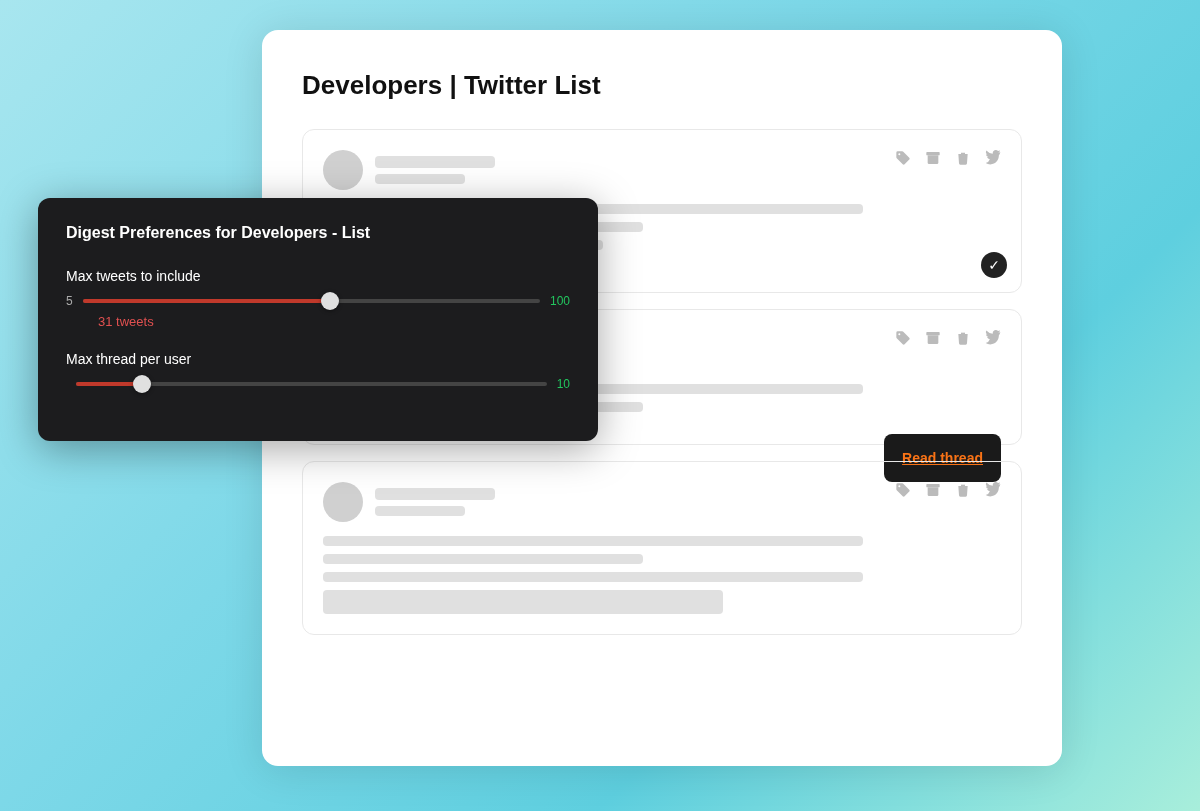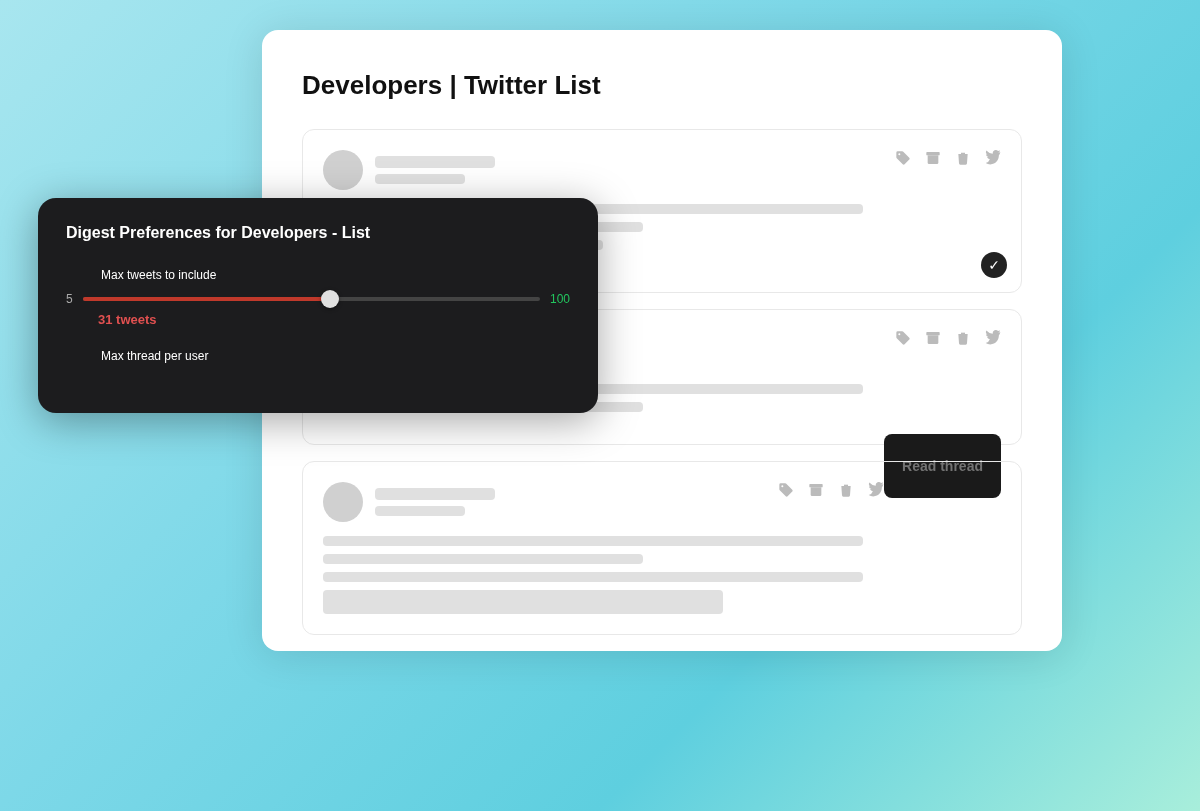--- a/index.html
+++ b/index.html
@@ -14,21 +14,21 @@
 
     .main-card {
       position: absolute;
       top: 30px;
       left: 262px;
       width: 800px;
       background: #ffffff;
       border-radius: 16px;
       padding: 40px 40px 30px 40px;
       box-shadow: 0 4px 40px rgba(0,0,0,0.12);
-      height: 621px;
+      height: 736px;
       overflow: hidden;
     }
 
     .page-title {
       font-size: 26px;
       font-weight: 700;
       color: #111;
       margin-bottom: 28px;
     }
 
@@ -107,61 +107,61 @@
       display: flex;
       align-items: center;
       justify-content: center;
       color: white;
       font-size: 14px;
     }
 
     .read-thread-btn {
       display: inline-block;
       background: #1a1a1a;
-      color: #737373;
+      color: #f97316;
       border: none;
       border-radius: 8px;
-      padding: 24px 18px;
+      padding: 16px 18px;
       font-size: 14px;
       font-weight: 600;
       cursor: pointer;
       float: right;
       margin-top: 6px;
+      text-decoration: underline;
     }
 
     
     .digest-panel {
       position: absolute;
       top: 198px;
       left: 38px;
       width: 560px;
       background: #1c1c1e;
-      border-radius: 18px;
+      border-radius: 12px;
       padding: 26px 28px 28px 28px;
       box-shadow: 0 8px 40px rgba(0,0,0,0.35);
       z-index: 10;
     }
 
     .digest-title {
       color: #ffffff;
       font-size: 16px;
       font-weight: 700;
       margin-bottom: 26px;
     }
 
     .pref-row {
       margin-bottom: 22px;
     }
 
     .pref-label {
       color: #ffffff;
-      font-size: 12px;
+      font-size: 14px;
       font-weight: 500;
       margin-bottom: 10px;
-      margin-left: 35px;
     }
 
     .slider-container {
       position: relative;
       display: flex;
       align-items: center;
       gap: 0;
     }
 
     .slider-track {
@@ -217,21 +217,21 @@
     .slider-max {
       color: #22c55e;
       font-size: 12px;
       margin-left: 10px;
       flex-shrink: 0;
     }
 
     .slider-value {
       color: #e05050;
       font-size: 13px;
-      font-weight: 700;
+      font-weight: 400;
       margin-top: 6px;
       margin-left: 32px;
     }
 
     .svg-icon {
       width: 16px;
       height: 16px;
       fill: #bbb;
     }
 
@@ -391,14 +391,22 @@
         <div class="slider-fill-1"></div>
         <div class="slider-thumb slider-thumb-1"></div>
       </div>
       <span class="slider-max">100</span>
     </div>
     <div class="slider-value">31 tweets</div>
   </div>
 
   <div class="pref-row">
     <div class="pref-label">Max thread per user</div>
+    <div class="slider-container">
+      <span class="slider-min"></span>
+      <div class="slider-track">
+        <div class="slider-fill-2"></div>
+        <div class="slider-thumb slider-thumb-2"></div>
+      </div>
+      <span class="slider-max">10</span>
+    </div>
   </div>
 </div>
 
 </body></html>

